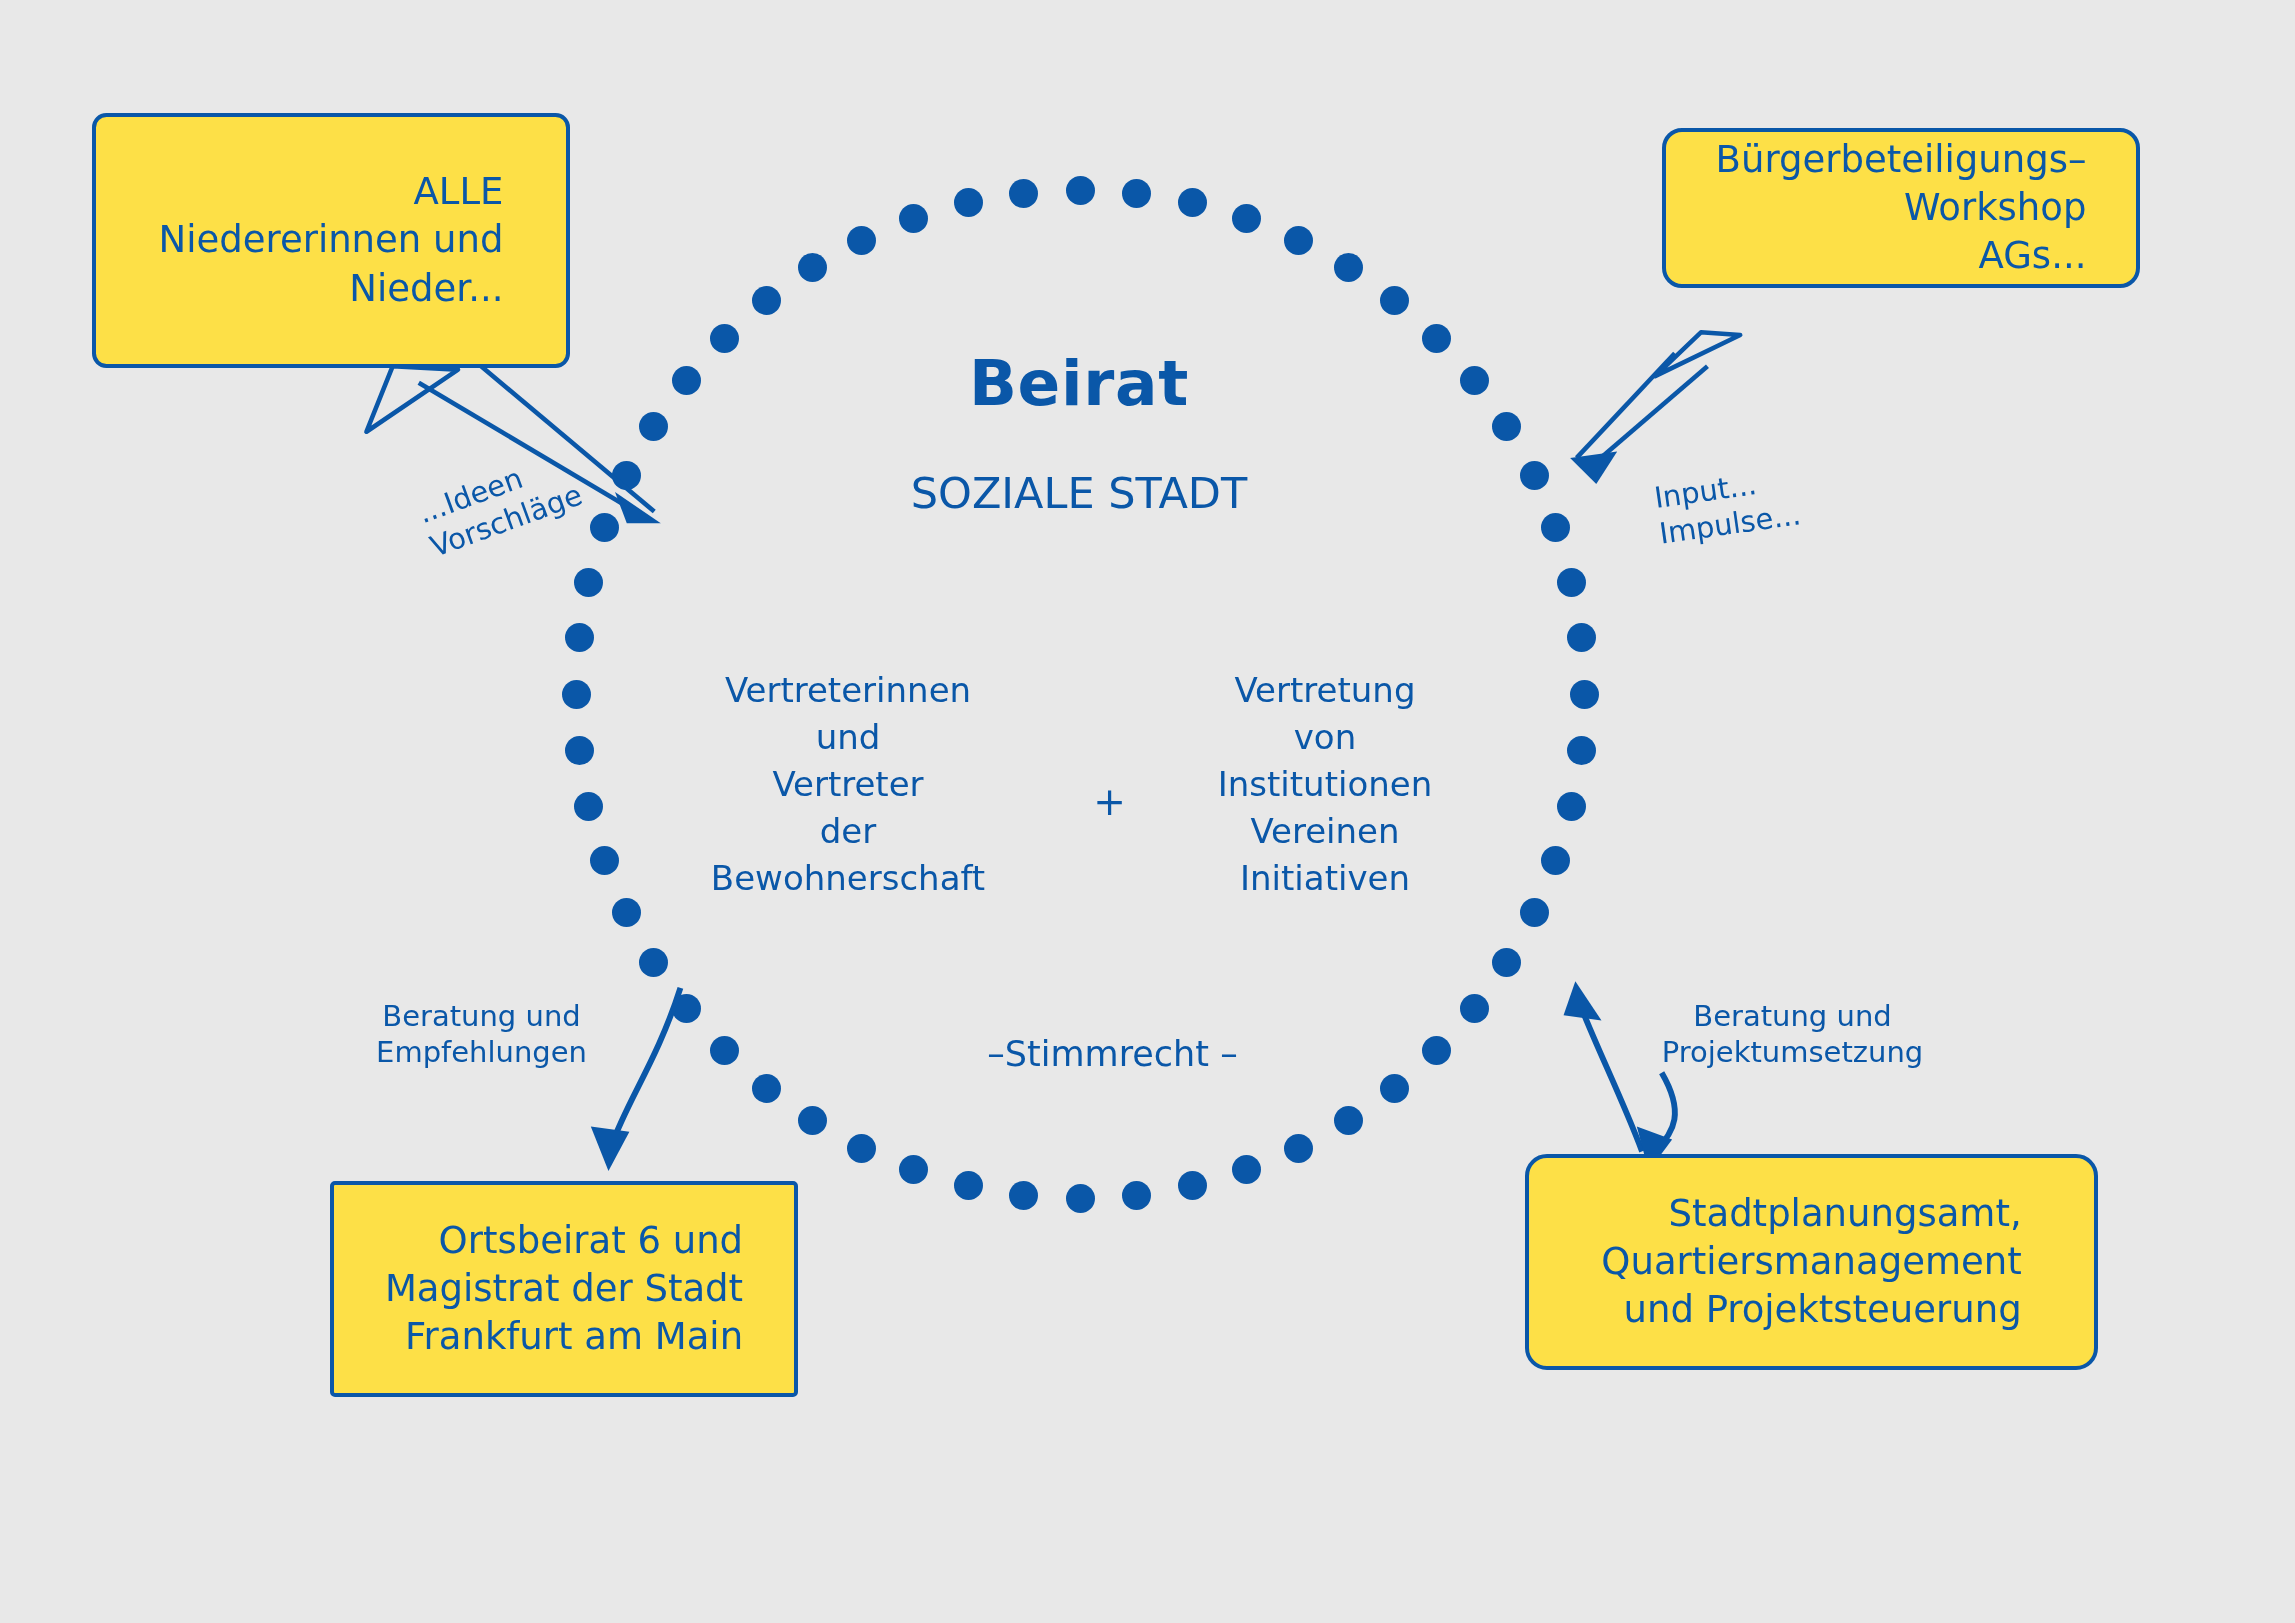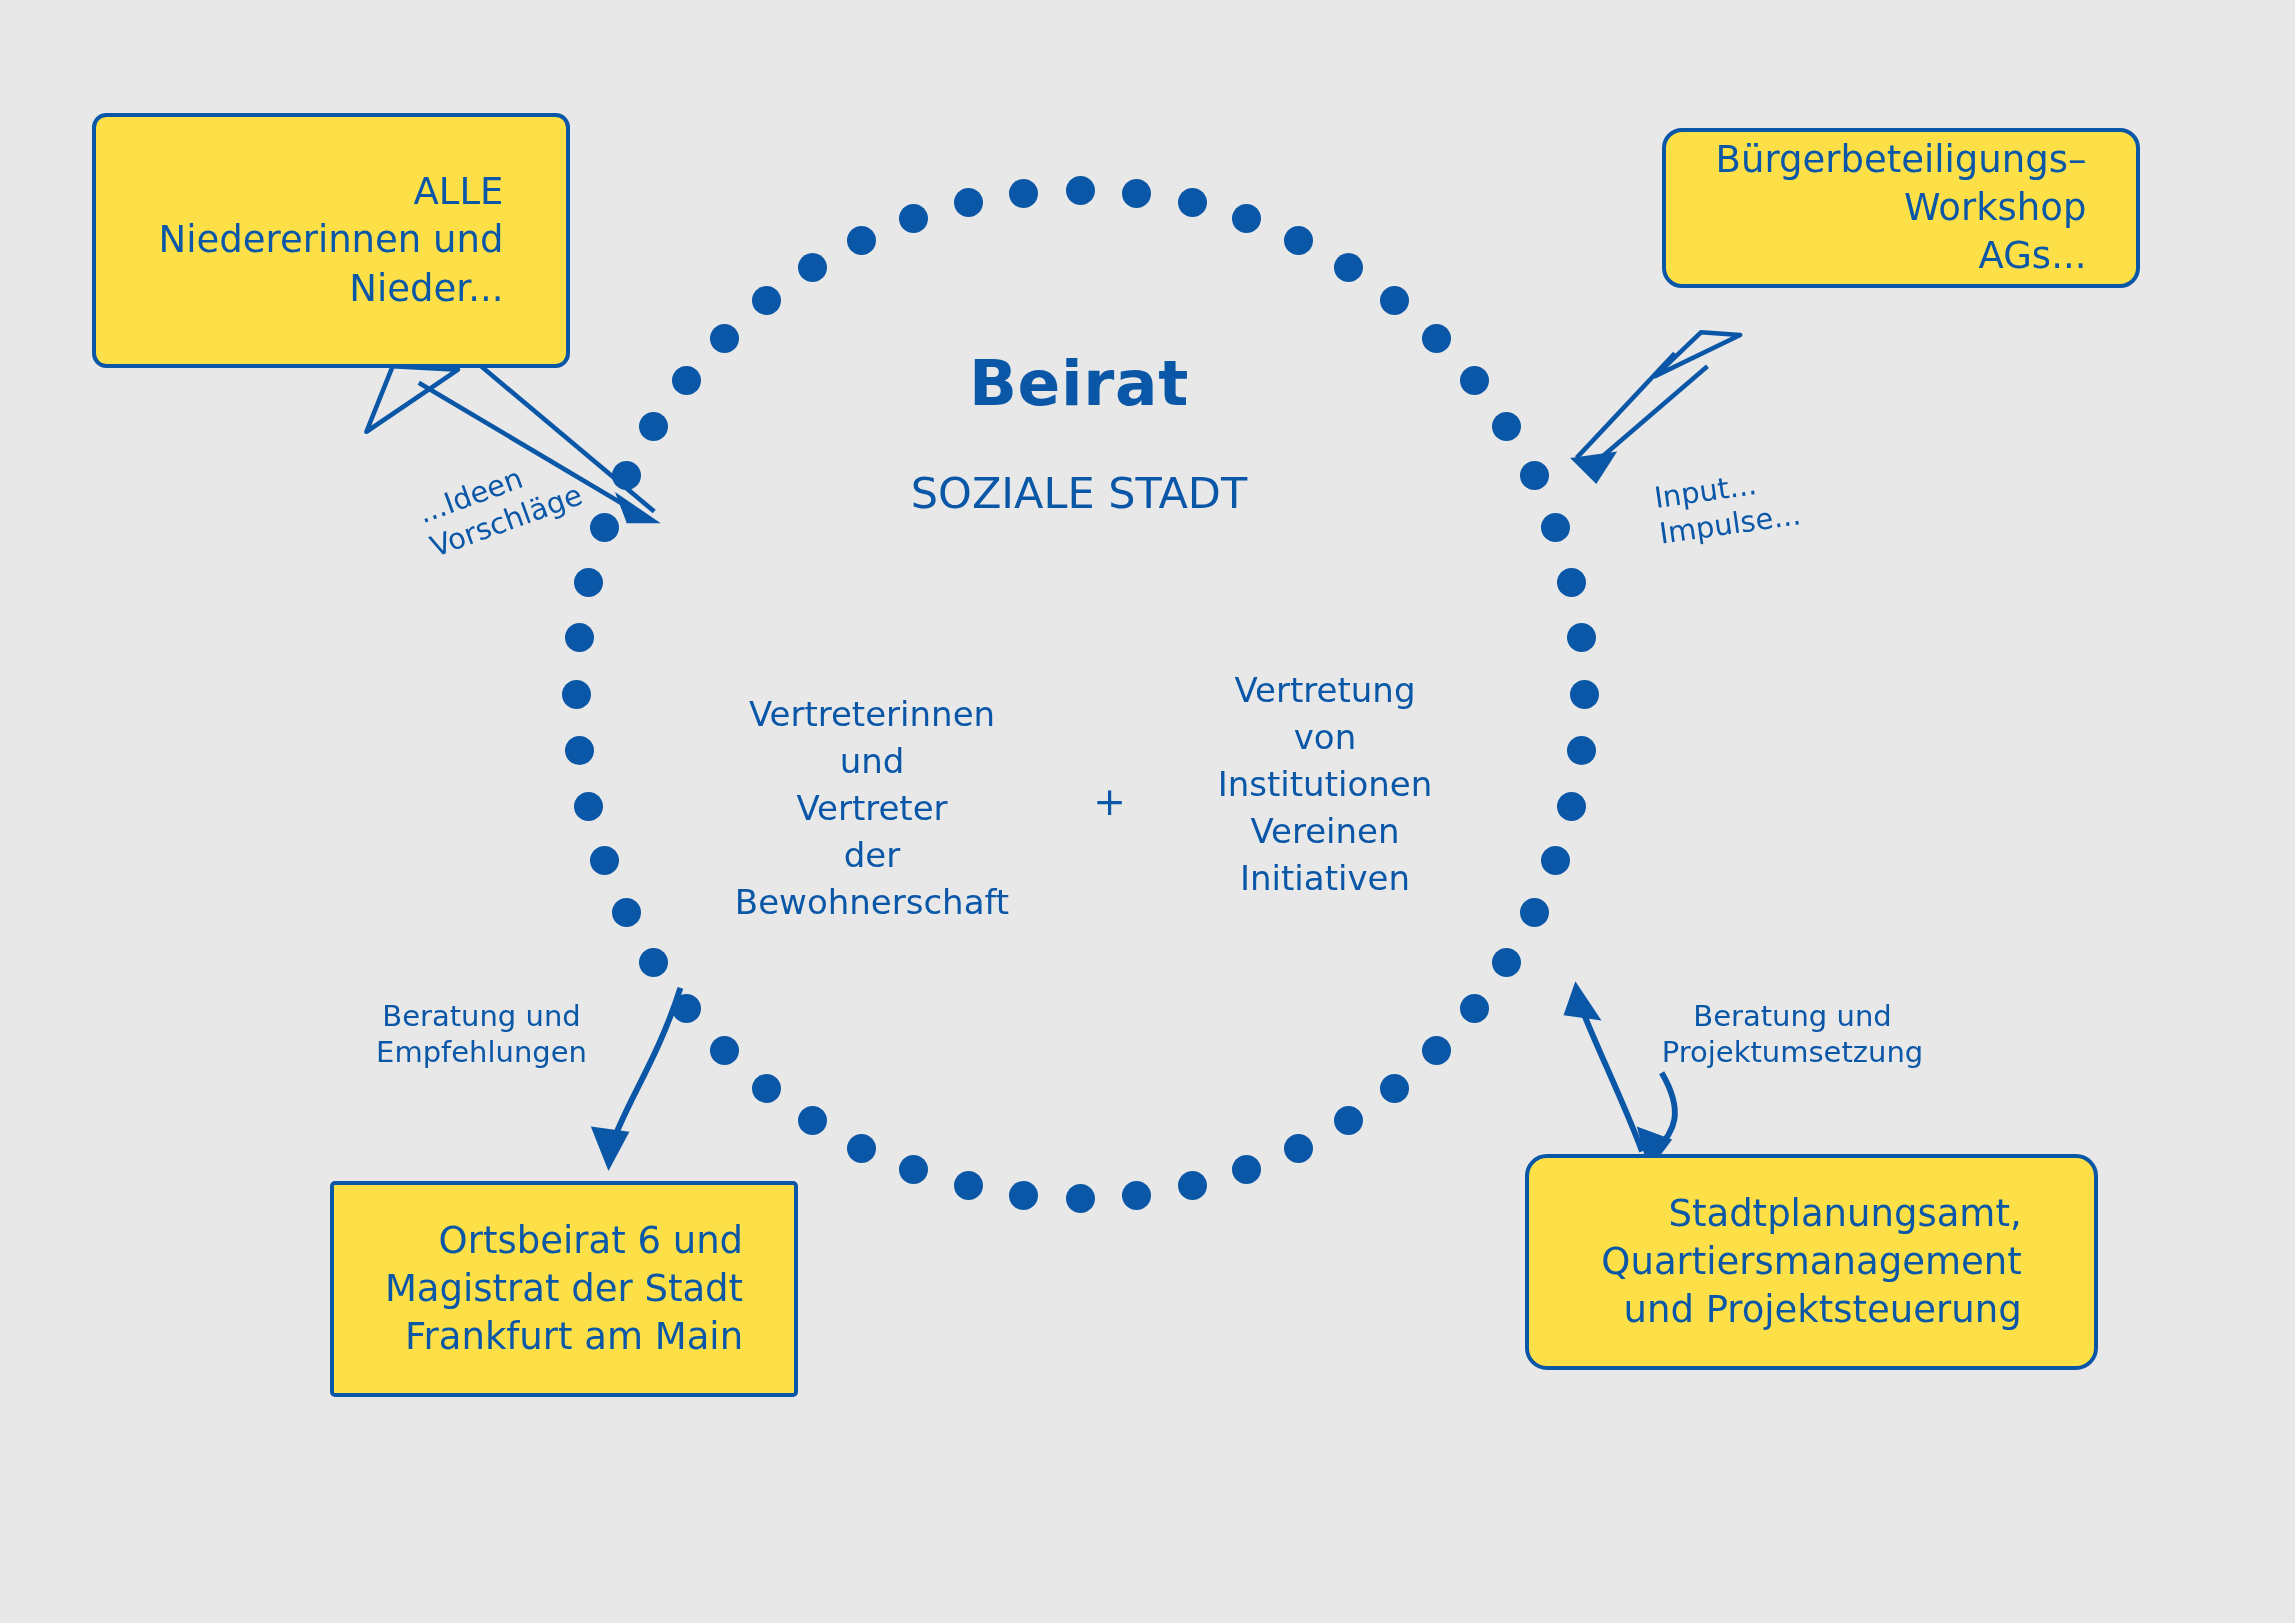--- a/index.html
+++ b/index.html
@@ -63,21 +63,21 @@
     font-size: 43px;
     font-weight: 400;
   }
   .col-left, .col-right {
     position: absolute;
     font-size: 34px;
     line-height: 1.38;
     text-align: center;
     color: #0a57a8;
   }
-  .col-left { left: 702px; top: 667px; width: 340px; margin-top: 24px; }
+  .col-left { left: 678px; top: 667px; width: 340px; }
   .col-right { left: 1171px; top: 667px; width: 308px; }
   #plus-sign {
     position: absolute;
     left: 1080px; top: 779px;
     width: 59px; text-align: center;
     font-size: 39px;
     color: #0a57a8;
   }
   #stimmrecht {
     position: absolute;
@@ -250,20 +250,21 @@
     <path d="M 2540 1640 C 2575 1700 2560 1730 2530 1760" stroke="#0a57a8" stroke-width="9" fill="none"></path>
     <polygon points="2520,1790 2502,1722 2556,1742" fill="#0a57a8"></polygon>
   </svg>
 
   <div id="title-beirat" class="center-block">Beirat</div>
   <div id="title-sozialestadt" class="center-block">SOZIALE STADT</div>
 
   <div class="col-left" id="col-left">Vertreterinnen<br>und<br>Vertreter<br>der<br>Bewohnerschaft</div>
   <div id="plus-sign">+</div>
   <div class="col-right" id="col-right">Vertretung<br>von<br>Institutionen<br>Vereinen<br>Initiativen</div>
+  <div id="stimmrecht">–Stimmrecht  –</div>
 
   <div class="bubble" id="bubble-top-left">ALLE<br>Niedererinnen und<br>Nieder...</div>
   <div class="bubble" id="bubble-top-right">Bürgerbeteiligungs–<br>Workshop<br>AGs...</div>
   <div class="bubble" id="bubble-bottom-left">Ortsbeirat 6 und<br>Magistrat der Stadt<br>Frankfurt am Main</div>
   <div class="bubble" id="bubble-bottom-right">Stadtplanungsamt,<br>Quartiersmanagement<br>und Projektsteuerung</div>
 
   <div class="annot" id="annot-ideen">...Ideen<br>Vorschläge</div>
   <div class="annot" id="annot-input">Input...<br>Impulse...</div>
   <div class="annot" id="annot-beratung-left">Beratung und<br>Empfehlungen</div>
   <div class="annot" id="annot-beratung-right">Beratung und<br>Projektumsetzung</div>

